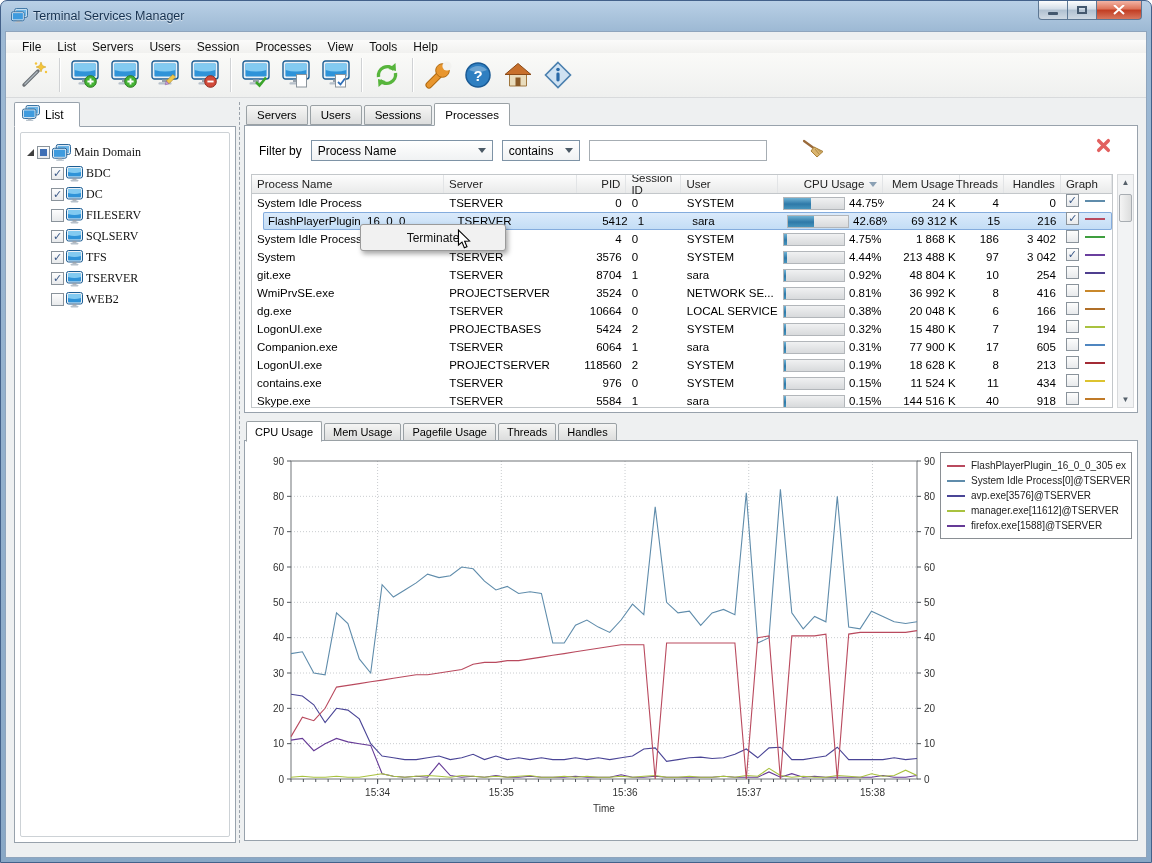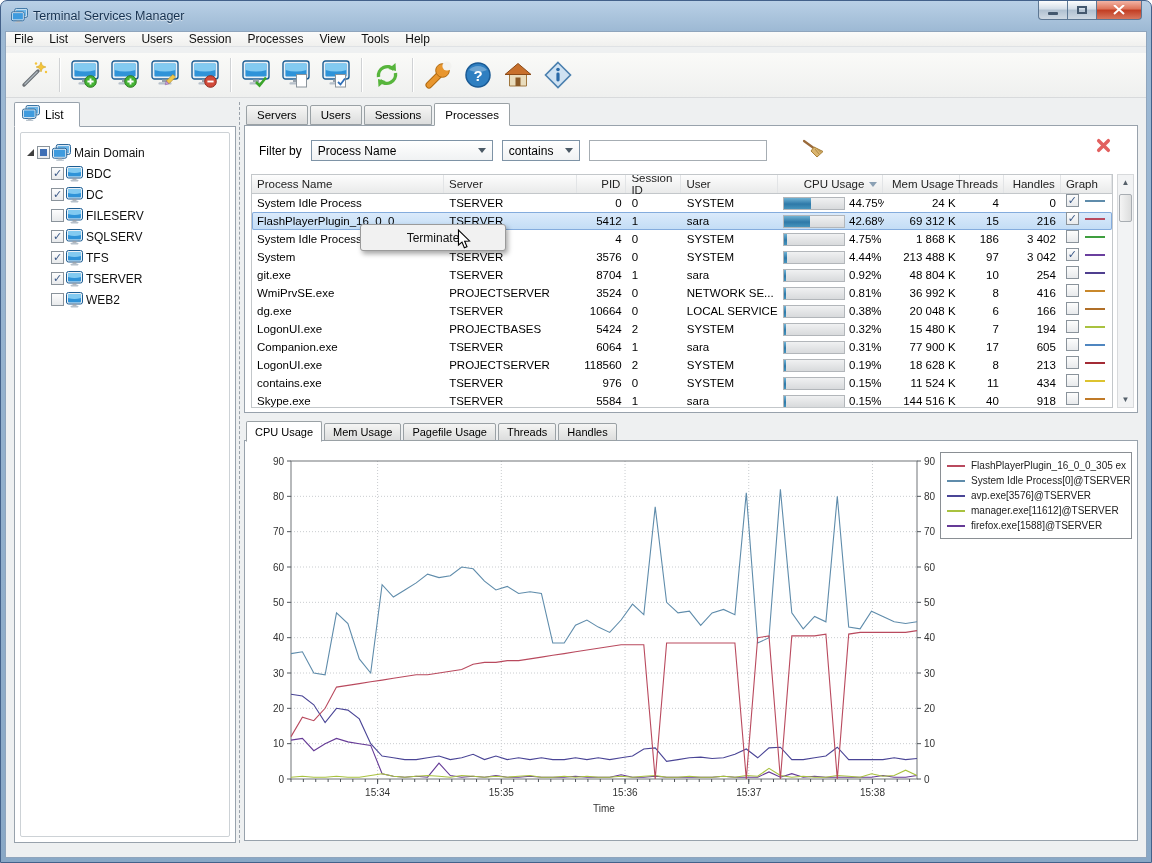--- a/index.html
+++ b/index.html
@@ -17,36 +17,36 @@
     justify-content:center;background:linear-gradient(#fdfdfd,#d3dde8 45%,#b0c0d0 50%,#cfd9e3);}
   .winbtn.min{width:30px;border-radius:0 0 0 4px;}
   .winbtn.max{width:28px;border-left:none;border-right:none;}
   .winbtn.close{width:46px;border-radius:0 0 4px 0;
     background:linear-gradient(#f3b4a5,#dd7258 45%,#c13c22 50%,#d8775e);}
   .glyph-min{width:10px;height:3px;background:#44586e;border-radius:1px;margin-top:6px;}
   .glyph-max{width:10px;height:8px;border:2px solid #44586e;background:transparent;}
   
   .client{position:absolute;left:4px;right:4px;top:30px;bottom:4px;background:#eef0f1;
     border:1px solid #8fa5bd;}
-  .menubar{position:absolute;left:0;top:0;right:0;height:15px;background:linear-gradient(#fbfbfa,#f0f0ee);
-    border-bottom:1px solid #dfe2e5;display:flex;align-items:center;padding-left:0;font-size:12px;color:#111;}
+  .menubar{position:absolute;left:0;top:8px;right:0;height:15px;background:linear-gradient(#fbfbfa,#f0f0ee);
+    border-bottom:1px solid #dfe2e5;display:flex;align-items:center;padding-left:8px;font-size:12px;color:#111;}
   .menuitem{padding:2px 8px;cursor:default;}
   .toolbar{position:absolute;left:0;top:21px;right:0;height:45px;background:linear-gradient(#fafaf8,#eff0ef);
     border-bottom:1px solid #d8dadc;display:flex;align-items:center;padding-left:8px;}
   .tbtn{width:40px;height:38px;display:flex;align-items:center;justify-content:center;position:relative;}
   .tsep{width:1px;height:34px;background:#d0d2d4;margin:0 5px;box-shadow:1px 0 0 #fff;}
   .badge{position:absolute;right:2px;bottom:2px;}
   
   .sidetab{position:absolute;left:8px;top:70px;width:66px;height:25px;background:#fff;
     border:1px solid #98a2ac;border-bottom:1px solid #fff;border-radius:2px 2px 0 0;z-index:3;
     display:flex;align-items:center;gap:5px;padding-left:7px;font-size:12px;}
   .sidebox{position:absolute;left:8px;top:94px;width:222px;bottom:14px;background:#fff;
     border:1px solid #98a2ac;}
   .sideinner{position:absolute;inset:5px;border:1px solid #cdd2d6;border-radius:2px;padding:9px 4px;}
-  .treerow{display:flex;align-items:center;height:21px;gap:2px;font-size:12px;color:#111;}
+  .treerow{display:flex;align-items:center;height:21px;gap:2px;font-size:12px;color:#111;font-family:Liberation Serif, serif;}
   .treerow .lbl{padding-left:1px;}
   .expander{width:10px;display:flex;justify-content:center;}
   .cbx{width:13px;height:13px;border:1px solid #8a939b;background:linear-gradient(#fdfdfd,#e8eaec);
     display:flex;align-items:center;justify-content:center;font-size:11px;line-height:11px;color:#3c5a88;flex:none;}
   .cbx .fillsq{width:7px;height:7px;background:#3f6fb5;}
   .vsplit{position:absolute;left:233px;top:70px;bottom:14px;width:3px;border-left:1px dashed #9aa2aa;}
   
   .rightpane{position:absolute;left:238px;right:8px;top:70px;bottom:14px;}
   .toptabs{position:absolute;left:2px;top:0;height:23px;display:flex;align-items:flex-end;z-index:3;}
   .tab{height:20px;padding:0 10px;font-size:11.5px;display:flex;align-items:center;
@@ -63,21 +63,21 @@
     font-family:"Liberation Sans",sans-serif;}
   .redx{position:absolute;right:26px;top:12px;}
   
   .tablewrap{position:absolute;left:6px;top:48px;right:24px;bottom:4px;border:1px solid #c3c7ca;
     font-size:11.5px;overflow:hidden;}
   .thead{display:flex;height:19px;background:linear-gradient(#fdfdfd,#e9eaea);border-bottom:1px solid #c3c7ca;
     color:#222;}
   .thead>div{display:flex;align-items:center;padding:0 5px;border-right:1px solid #e2e4e6;}
   .trow{display:flex;height:18px;line-height:18px;color:#000;}
   .trow>div{padding:0 5px;overflow:hidden;white-space:nowrap;}
-  .trow.selected{background:linear-gradient(#dcebfb,#c2dcf5);box-shadow:inset 0 0 0 1px #84acdd;border-radius:2px;}
+  .trow.selected{background:linear-gradient(#dcebfb,#c2dcf5);box-shadow:inset 0 0 0 1px #84acdd;border-radius:2px;margin-left:11px;}
   .c0{width:196px;}.c1{width:136px;}.c2{width:50px;justify-content:flex-end;text-align:right;}
   .c3{width:56px;justify-content:flex-end;}.c4{width:98px;}
   .c5{width:108px;justify-content:flex-end;}
   .c6{width:78px;justify-content:flex-end;text-align:right;}
   .c7{width:44px;justify-content:flex-end;text-align:right;}
   .c8{width:58px;justify-content:flex-end;text-align:right;}
   .c9{width:52px;}
   .cpucell{display:flex;align-items:center;gap:4px;width:100%;}
   .bar{width:62px;height:13px;border:1px solid #b2b6ba;background:linear-gradient(#f0f1f2,#d8dadc);
     display:block;flex:none;}

